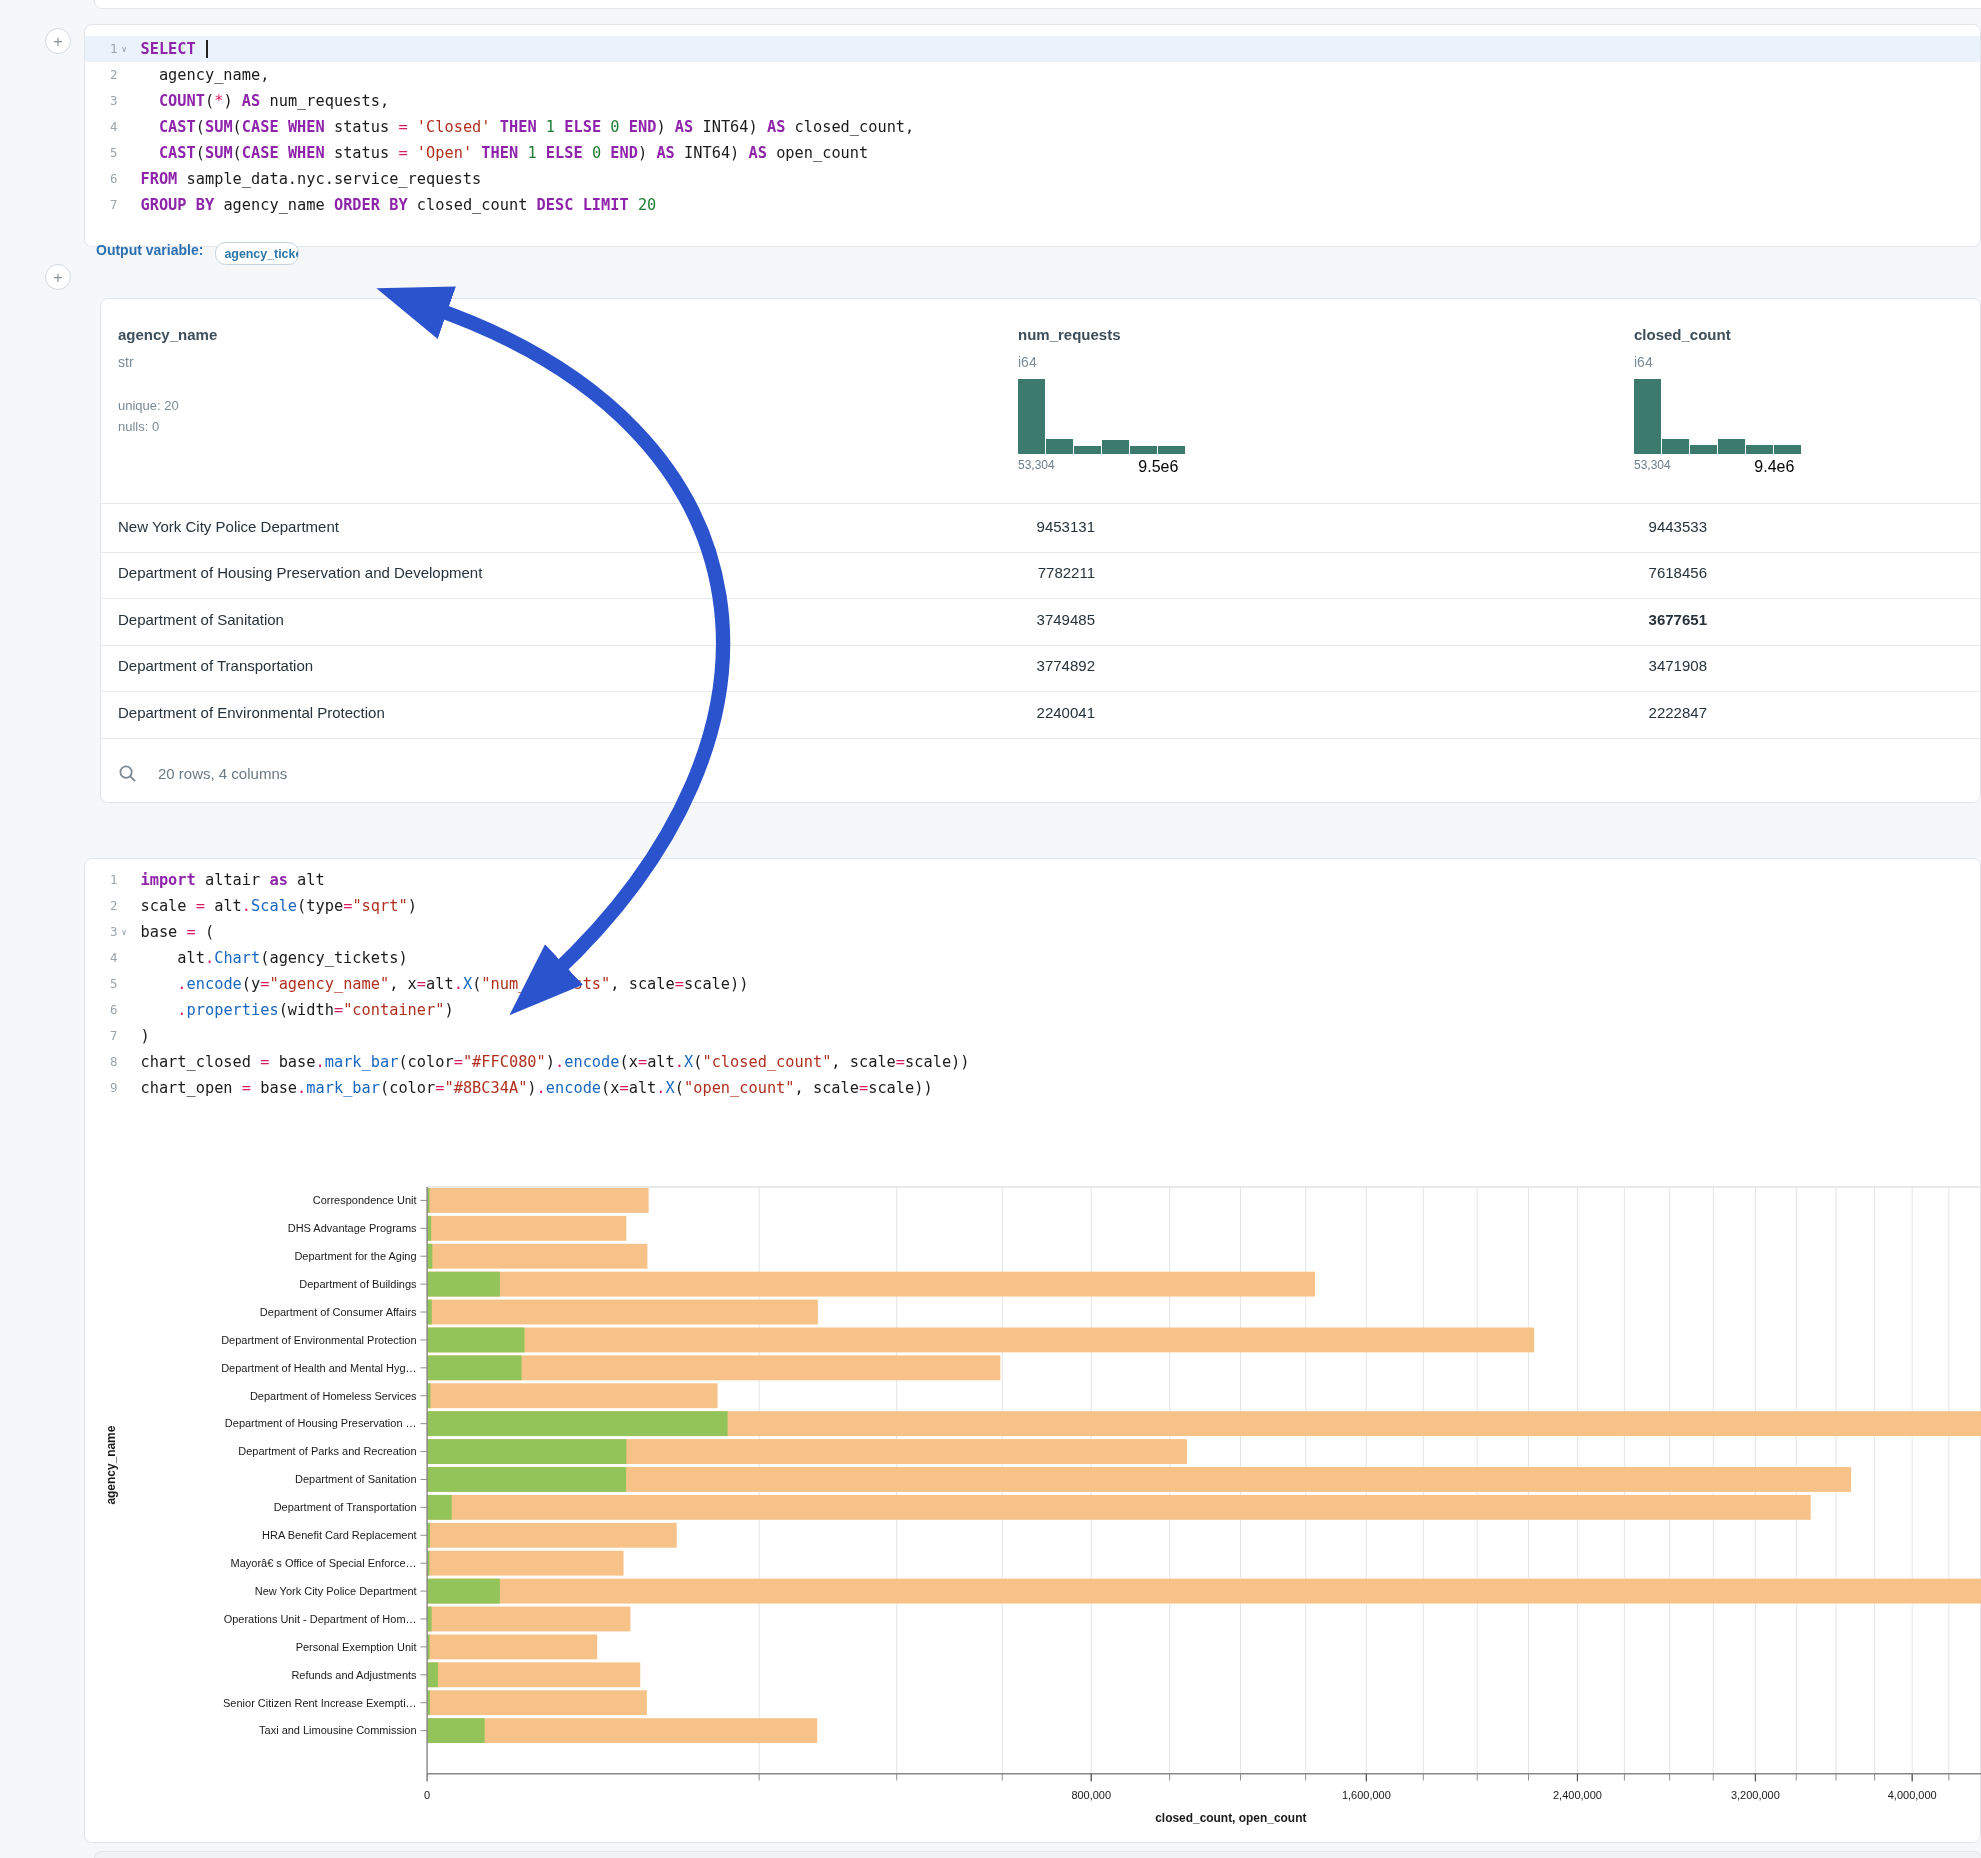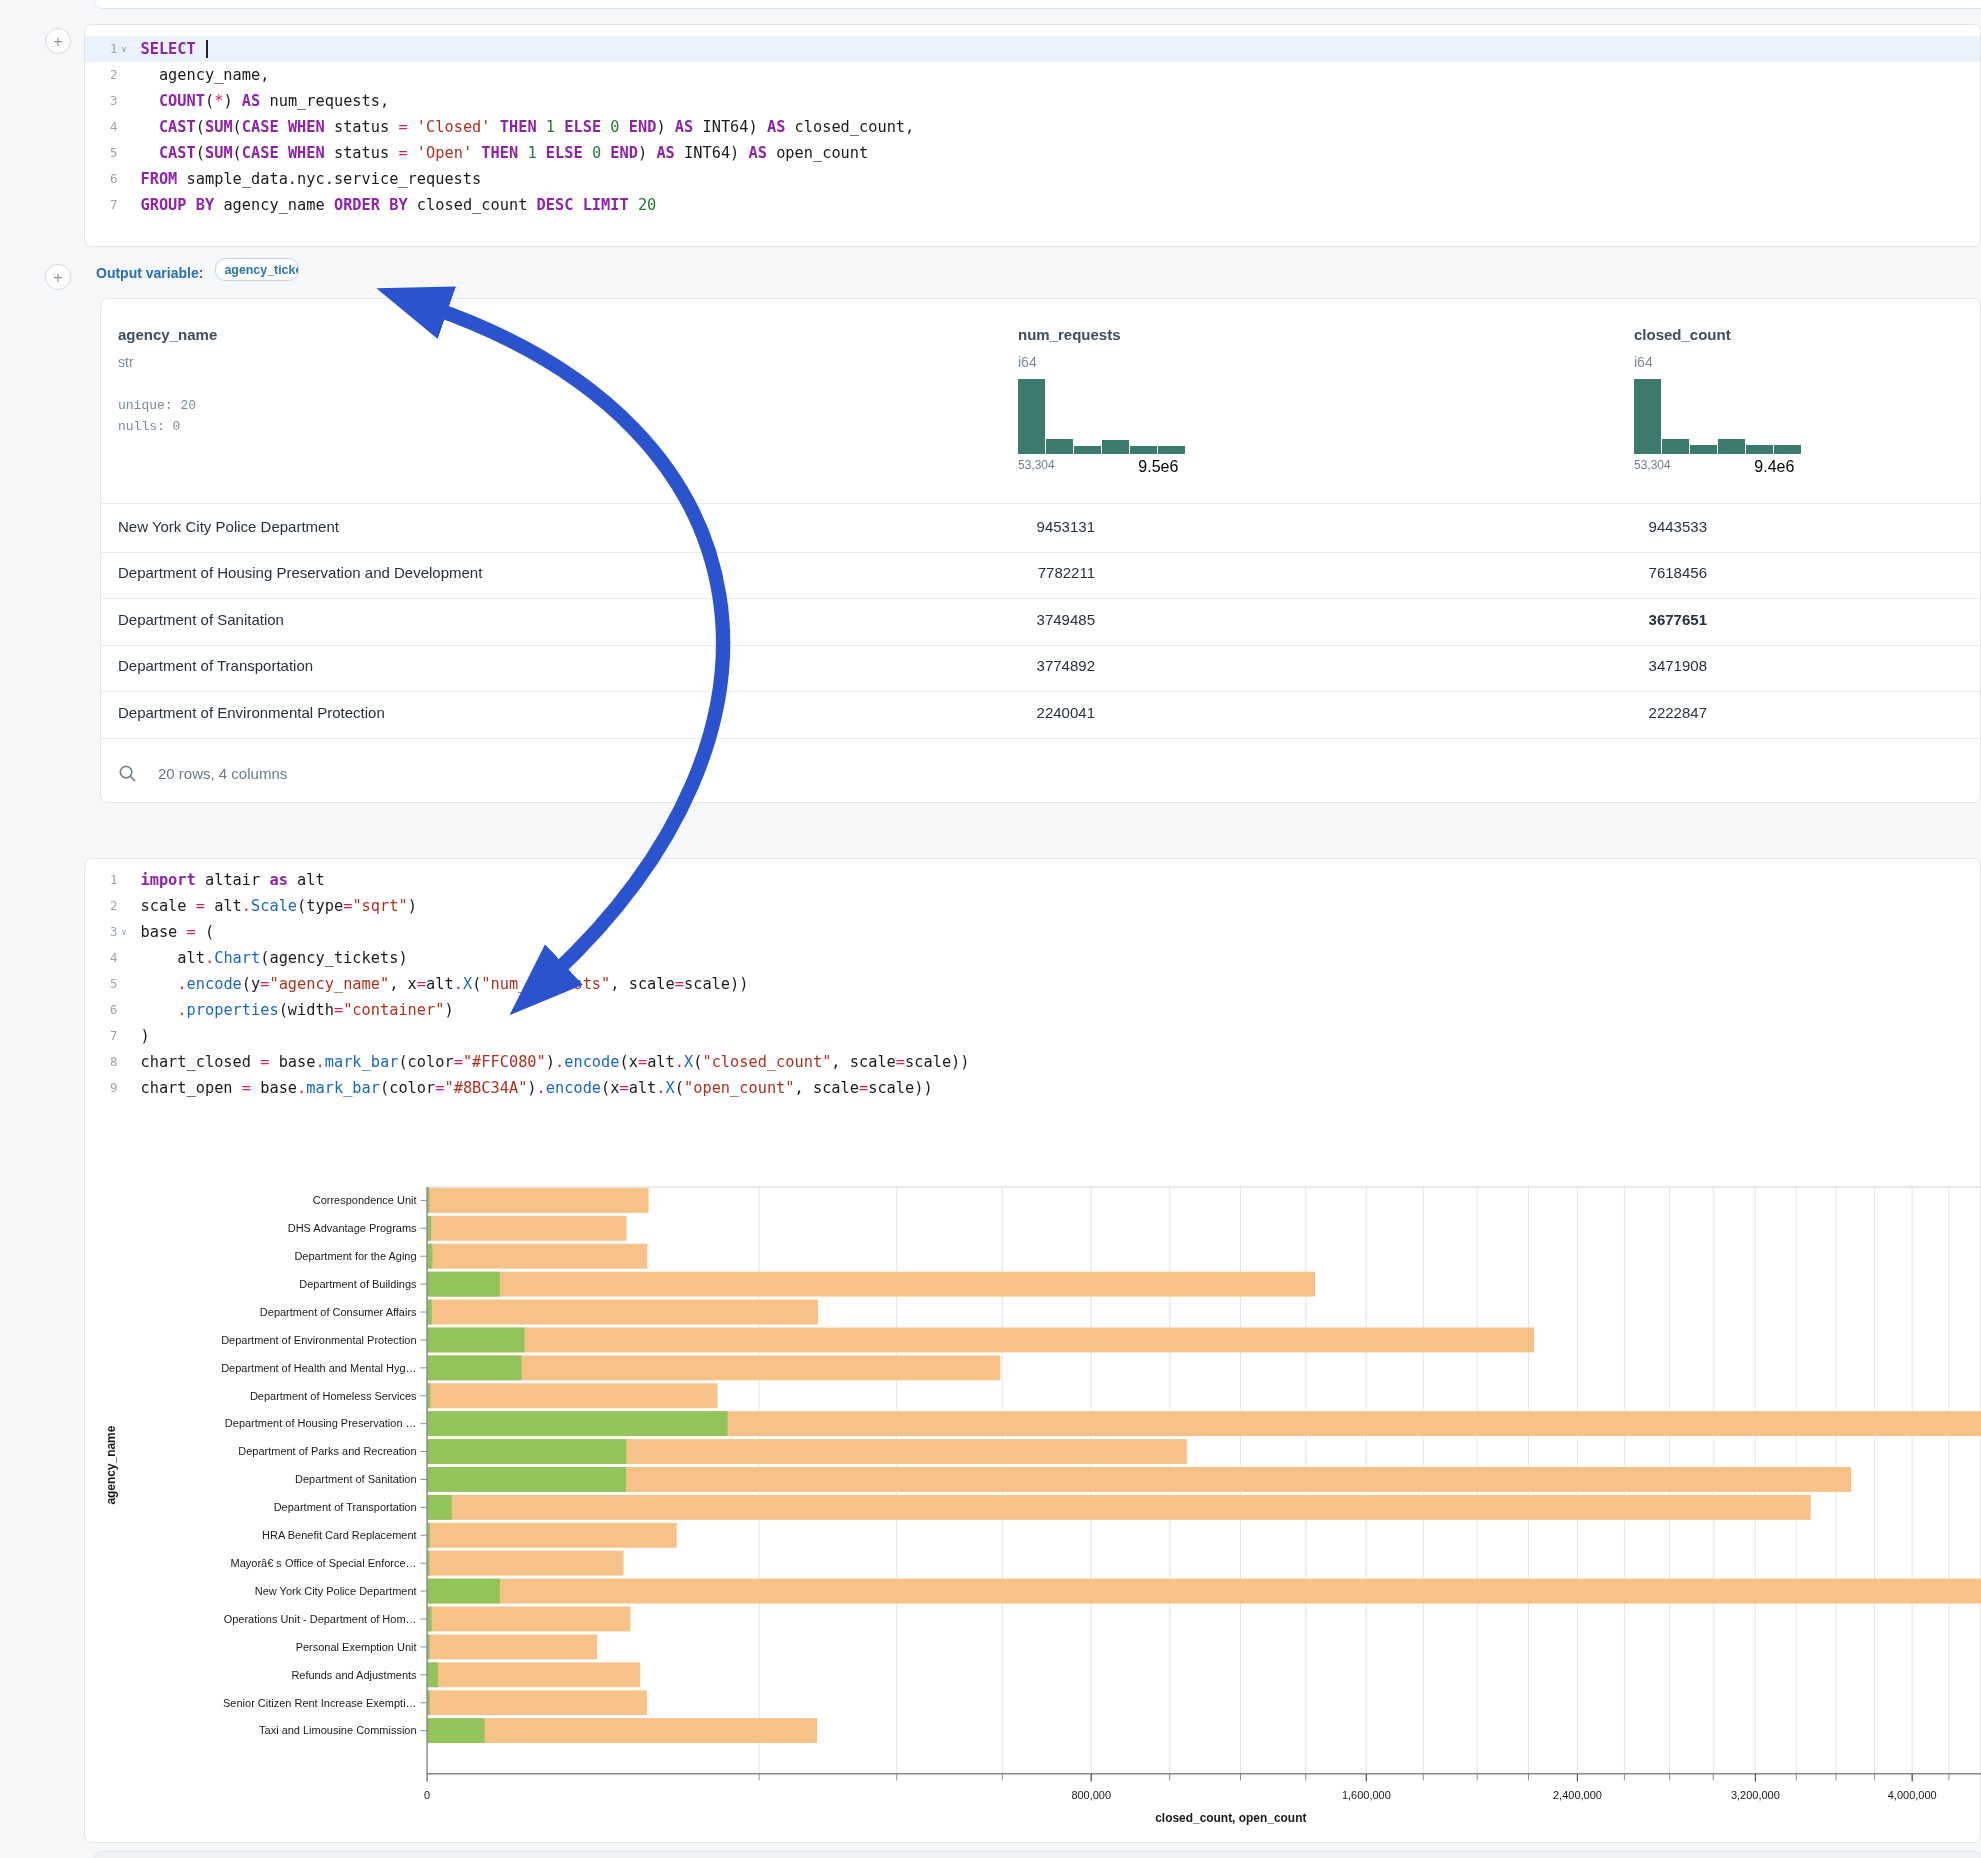--- a/index.html
+++ b/index.html
@@ -15,21 +15,21 @@
   .gutter{width:32.5px;text-align:right;color:#9AA4AC;font-size:12.4px;flex:0 0 32.5px;}
   .chev{width:13.4px;flex:0 0 13.4px;color:#8A9AA5;font-size:8.6px;text-align:center;}
   .code-text{padding-left:9.6px;}
   .tok-k{color:#8E24AA;font-weight:bold;}
   .tok-f{color:#1967C0;}
   .tok-s{color:#B03020;}
   .tok-n{color:#1E7D32;}
   .tok-o{color:#D81B60;}
   .cursor{display:inline-block;width:1.9px;height:18px;background:#222;vertical-align:middle;margin-left:1px;}
   
-  #output-var{position:absolute;left:96px;top:250px;height:31px;display:flex;align-items:flex-end;}
+  #output-var{position:absolute;left:96px;top:242px;height:31px;display:flex;align-items:flex-start;}
   #output-var .lbl{color:#2A6FB0;font-weight:bold;font-size:14px;}
   #output-var .pill{margin-left:11.5px;width:84px;height:23px;border:1px solid #C5D2DC;border-radius:10.5px;overflow:hidden;
      color:#2C77A8;font-weight:bold;font-size:12.4px;line-height:22px;padding-left:8.6px;box-sizing:border-box;white-space:nowrap;background:#fff;}
   
   .col-head{position:absolute;font-weight:bold;font-size:15px;color:#3D4F5C;}
   .col-type{position:absolute;font-size:14px;color:#7A8B96;}
   .col-meta{position:absolute;font-size:13px;color:#7A8B96;line-height:21px;}
   .hist{position:absolute;width:168px;height:76px;}
   .hist .bars{position:absolute;left:0;top:0;width:168px;height:59px;display:flex;align-items:flex-end;}
   .hist .bars div{width:27px;margin-right:1px;background:#3C7A6E;}
@@ -69,21 +69,21 @@
 
   <div id="output-var">
     <span class="lbl">Output variable:</span>
     <span class="pill">agency_tickets</span>
   </div>
 
   <div class="card" style="left:100px;top:298px;width:1881px;height:505px;">
     <div id="tbl-header" style="position:absolute;left:0;top:0;right:0;height:204px;">
         <div class="col-head" style="left:17px;top:27px;">agency_name</div>
      <div class="col-type" style="left:17px;top:55px;">str</div>
-        <div class="col-meta" style="left:17px;top:96px;font-family:Liberation Mono, monospace;">unique: 20<br>nulls: 0</div>
+        <div class="col-meta" style="left:17px;top:96px;">unique: 20<br>nulls: 0</div>
         <div class="col-head" style="left:917px;top:27px;">num_requests</div>
      <div class="col-type" style="left:917px;top:55px;">i64</div>
         <div class="hist" style="left:917px;top:96px;">
          <div class="bars">
             <div style="height:75px"></div>
             <div style="height:15.3px"></div>
             <div style="height:7.6px"></div>
             <div style="height:14.3px"></div>
             <div style="height:7.6px"></div>
             <div style="height:7.6px"></div>

